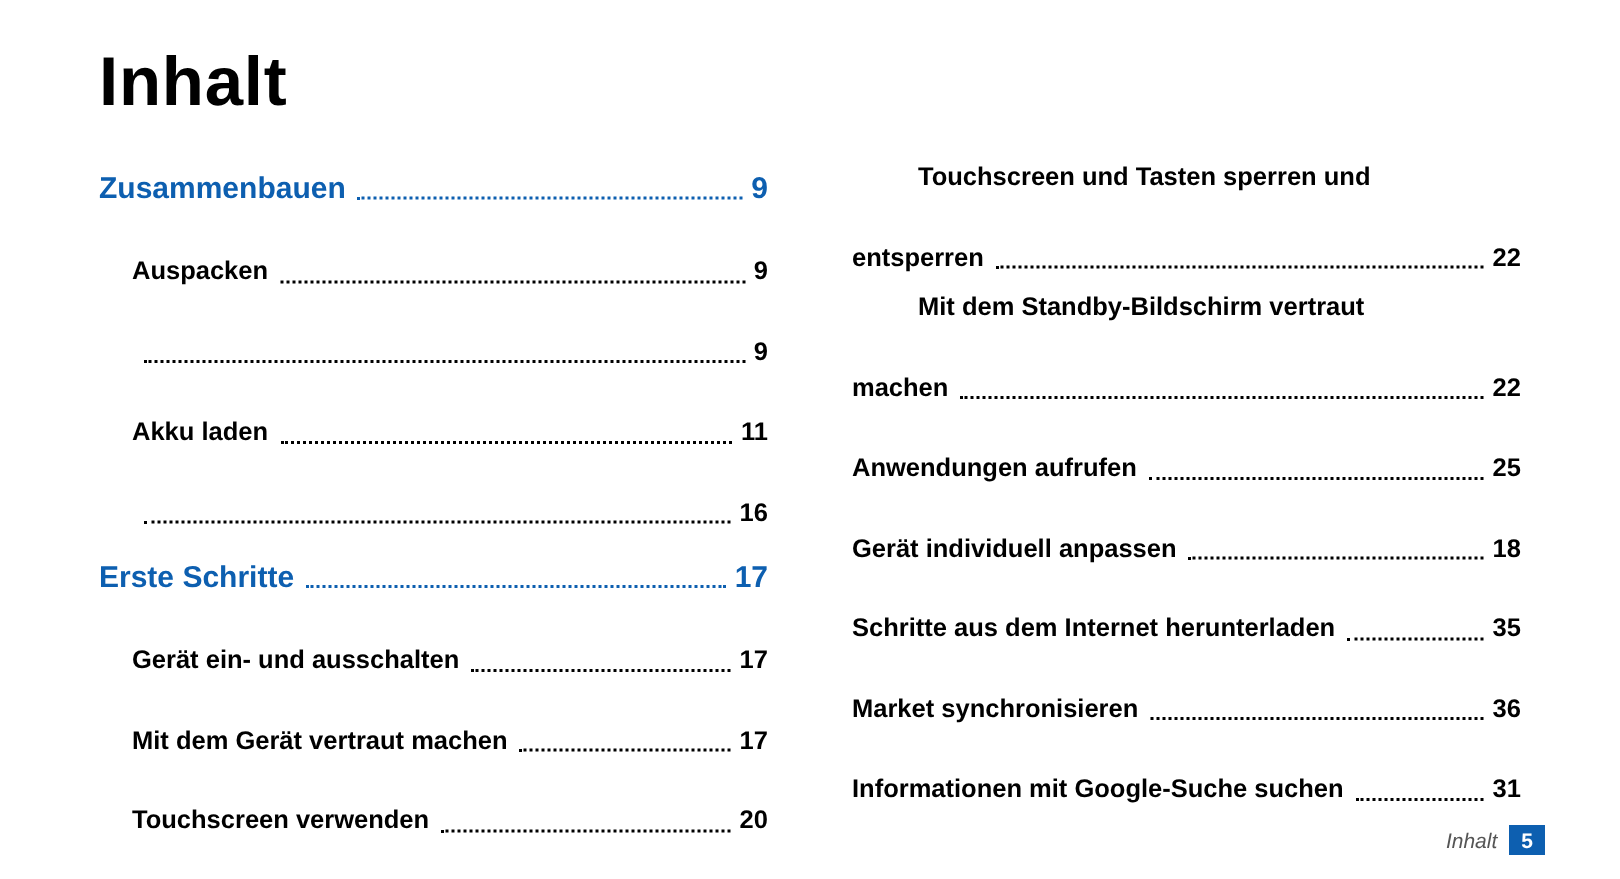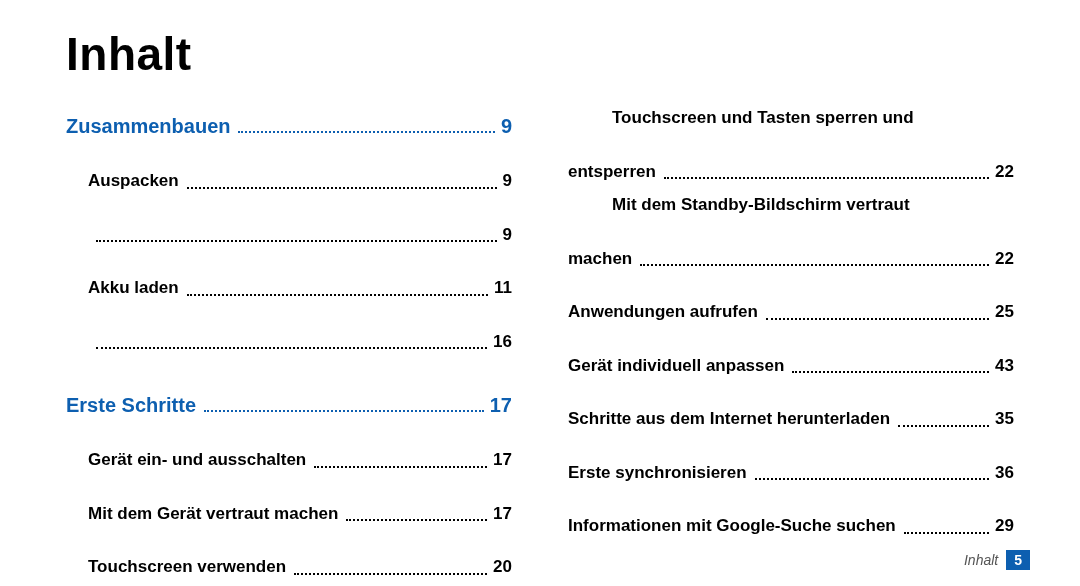--- a/index.html
+++ b/index.html
@@ -140,21 +140,21 @@
         </div>
           </div>
         <div class="entry">
             <div class="leaf">
           <span class="leaders"></span>
           <span class="page-num">16</span>
         </div>
           </div>
       </div>
 
-      <div class="section" style="margin-top:40px">
+      <div class="section" style="margin-top:20px">
         <span class="label">Erste Schritte</span>
         <span class="leaders"></span>
         <span class="page-num">17</span>
       </div>
 
       <div class="sub-entries">
         <div class="entry">
             <div class="leaf">
           <span class="label">Gerät ein- und ausschalten</span>
           <span class="leaders"></span>
@@ -204,47 +204,47 @@
           <span class="label">Anwendungen aufrufen</span>
           <span class="leaders"></span>
           <span class="page-num">25</span>
         </div>
           </div>
 
         <div class="entry">
             <div class="leaf">
           <span class="label">Gerät individuell anpassen</span>
           <span class="leaders"></span>
-          <span class="page-num">43</span>
+          <span class="page-num">18</span>
         </div>
           </div>
 
 
 
         <div class="entry">
             <div class="leaf">
           <span class="label">Schritte aus dem Internet herunterladen</span>
           <span class="leaders"></span>
           <span class="page-num">35</span>
         </div>
           </div>
 
         <div class="entry">
             <div class="leaf">
-          <span class="label">Erste synchronisieren</span>
+          <span class="label">Market synchronisieren</span>
           <span class="leaders"></span>
           <span class="page-num">36</span>
         </div>
           </div>
 
         <div class="entry">
             <div class="leaf">
           <span class="label">Informationen mit Google-Suche suchen</span>
           <span class="leaders"></span>
-          <span class="page-num">29</span>
+          <span class="page-num">31</span>
         </div>
           </div>
 
       </div>
     </div>
   </div>
 
   <div class="footer">
     <span class="footer-label">Inhalt</span>
     <span class="footer-box">5</span>

